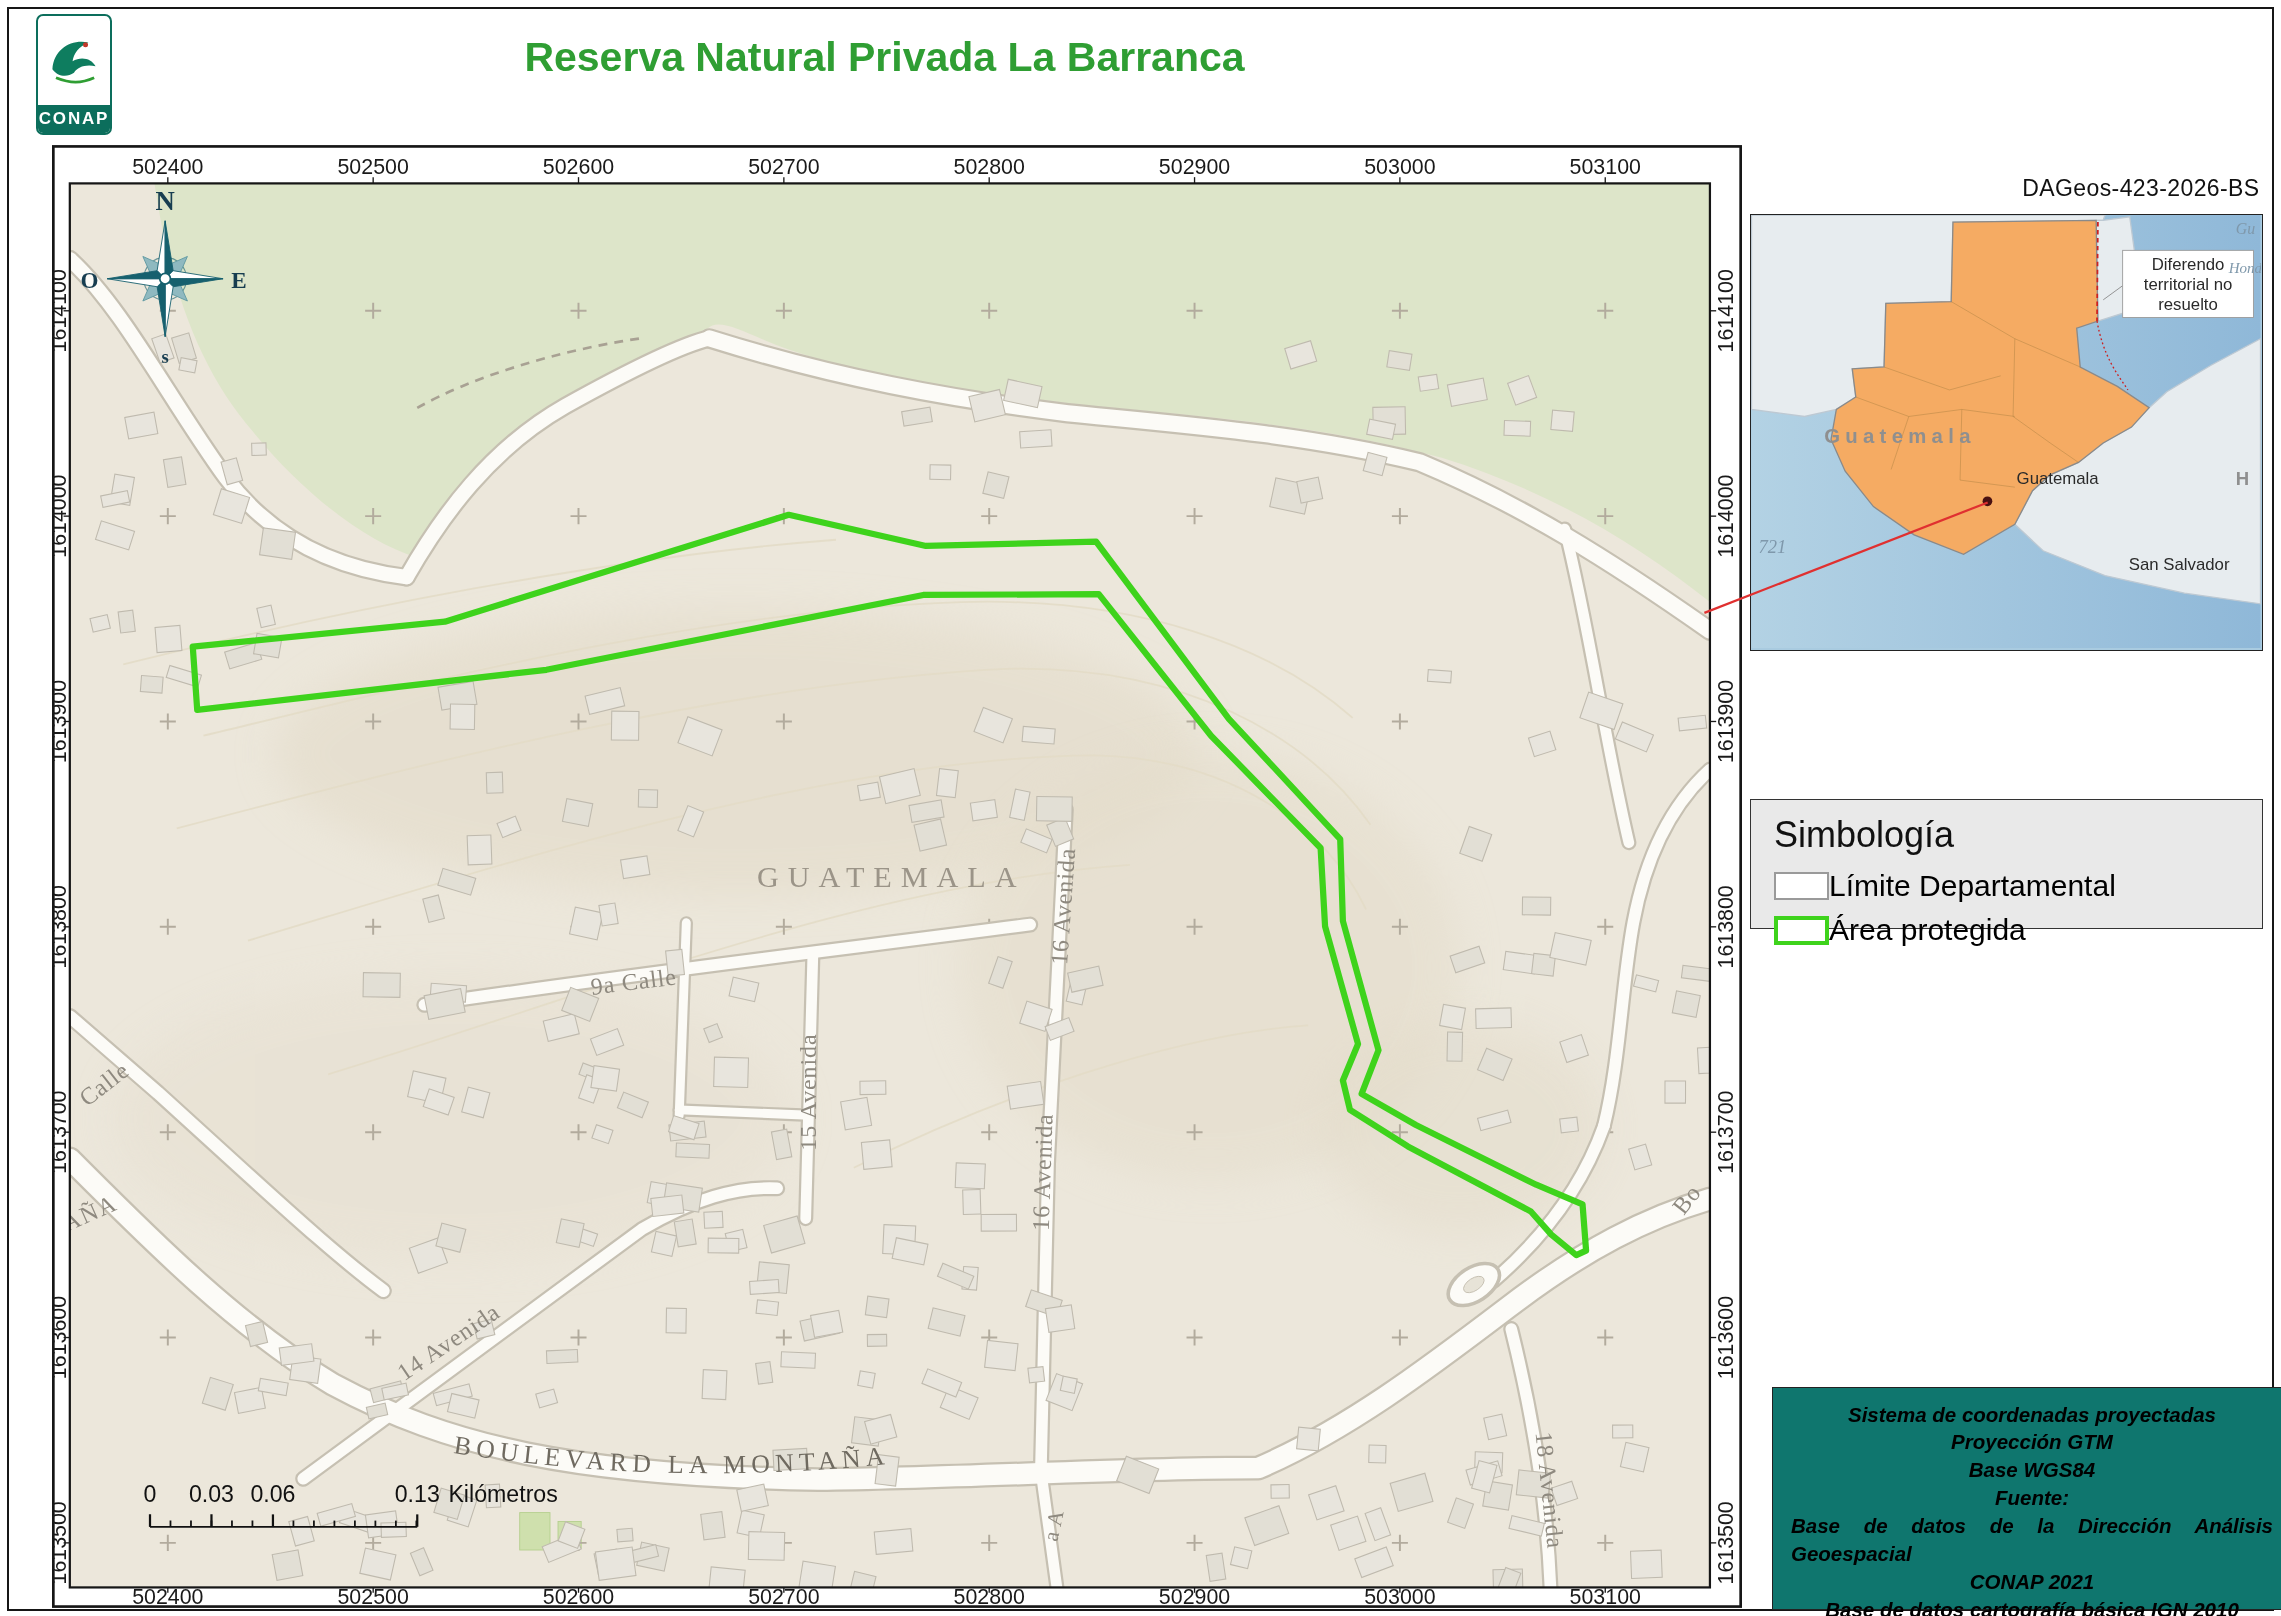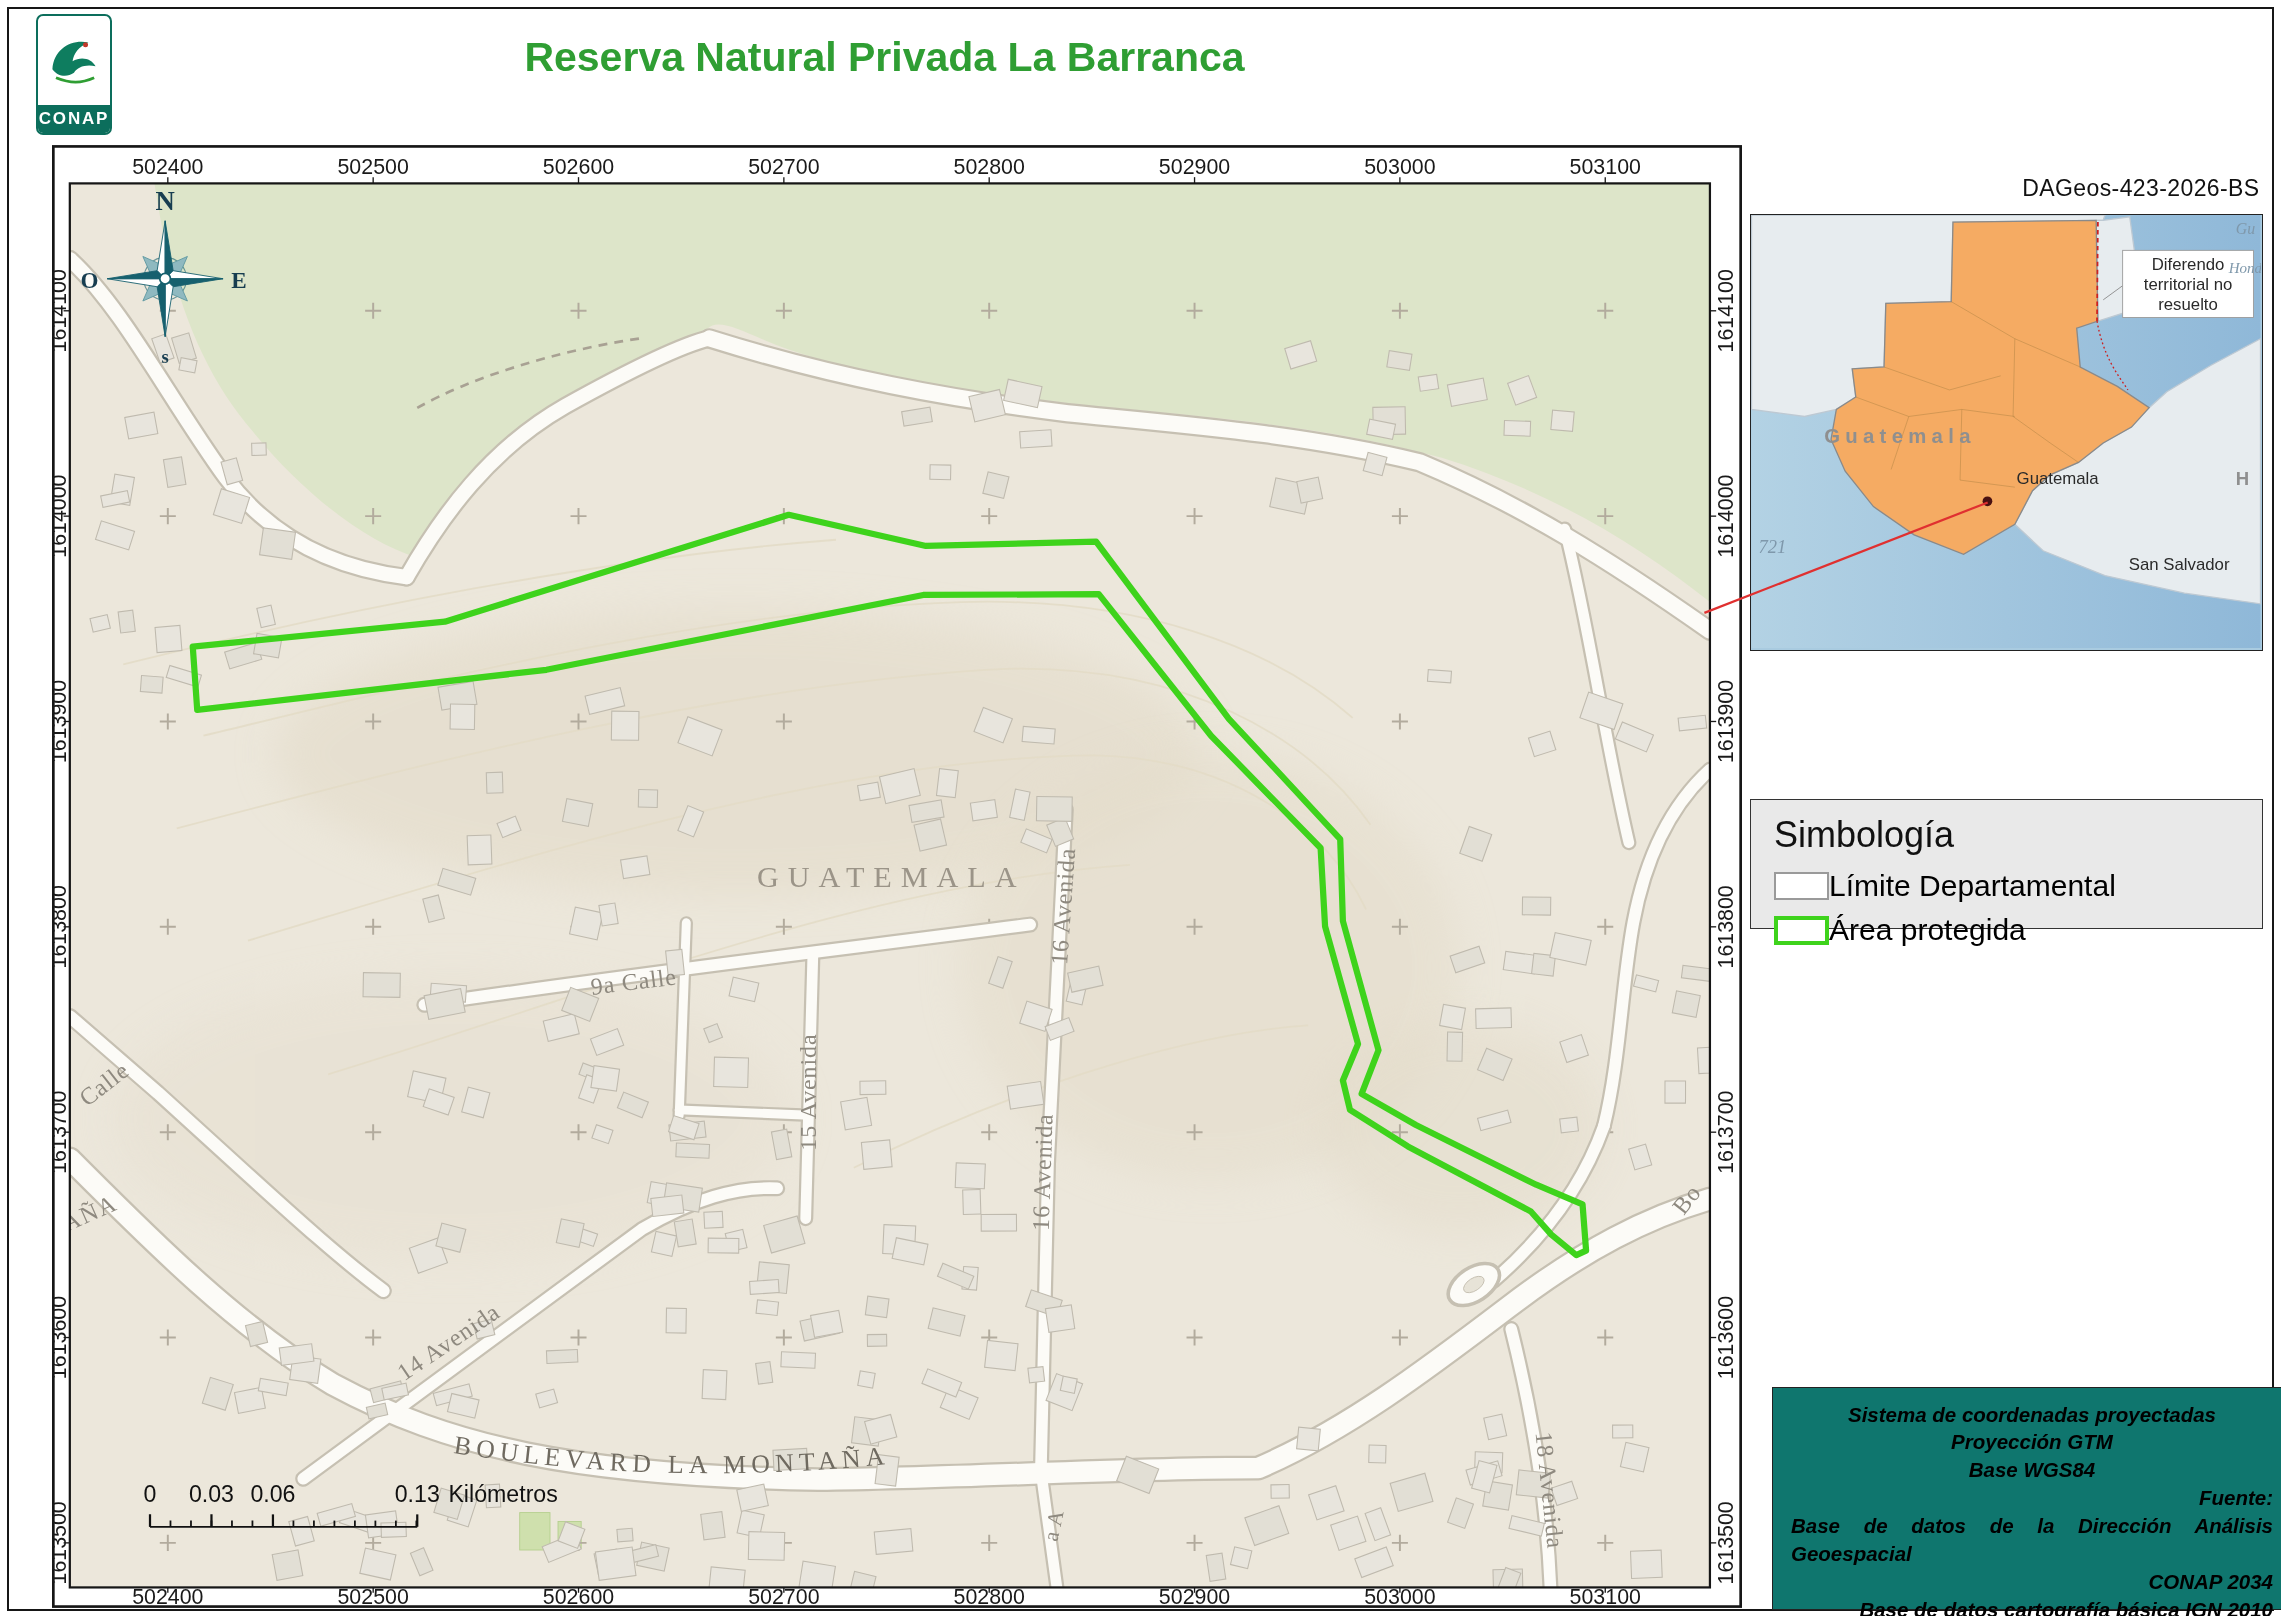--- a/index.html
+++ b/index.html
@@ -45,21 +45,21 @@
   .legend{position:absolute;left:1750px;top:799px;width:513px;height:130px;background:#e9e9e9;border:1.8px solid #333;box-sizing:border-box;padding:14.3px 23px;}
   .legend-title{font-size:36px;color:#111;margin-bottom:12.5px;}
   .legend-row{display:flex;align-items:center;margin-top:10.7px;}
   .swatch{width:55px;height:28.5px;background:#fff;box-sizing:border-box;flex:0 0 auto;}
   .swatch-dept{border:2.7px solid #9a9a9a;}
   .swatch-prot{border:4.5px solid #3ed31c;}
   .legend-label{font-size:30px;color:#000;}
   
   .infobox{position:absolute;left:1772px;top:1387px;width:520px;height:223px;background:#0f766e;border:1.8px solid #222;box-sizing:border-box;padding:12.5px 18px;font-style:italic;font-weight:bold;font-size:20.5px;line-height:1.36;color:#000;}
   .infobox .c{text-align:center;}
-  .infobox .l{text-align:right;}
+  .infobox .l{text-align:center;}
   .infobox .j{text-align:justify;text-align-last:justify;}
 </style>
 </head>
 <body>
 
 <div class="page-border"></div>
 
 <div class="logo">
   <svg class="logo-art" viewBox="0 0 100 92">
     <path d="M 20,58 C 22,30 46,16 70,21 C 56,27 50,36 48,47 C 60,40 74,43 80,54 C 66,51 55,55 50,63 C 40,70 27,68 20,58 Z" fill="#0e7d5f"></path>
@@ -571,16 +571,16 @@
     <span class="legend-label">Área protegida</span>
   </div>
 </div>
 
 <div class="infobox">
   <div class="c">Sistema de coordenadas proyectadas</div>
   <div class="c">Proyección GTM</div>
   <div class="c">Base WGS84</div>
   <div class="l">Fuente:</div>
   <div class="j">Base de datos de la Dirección Análisis Geoespacial</div>
-  <div class="l">CONAP 2034</div>
+  <div class="l">CONAP 2021</div>
   <div class="l">Base de datos cartografía básica IGN 2010</div>
 </div>
 
 
 </body></html>

